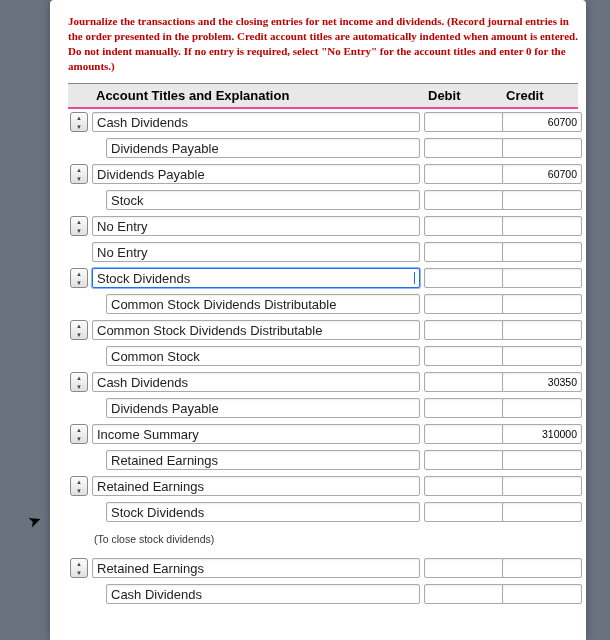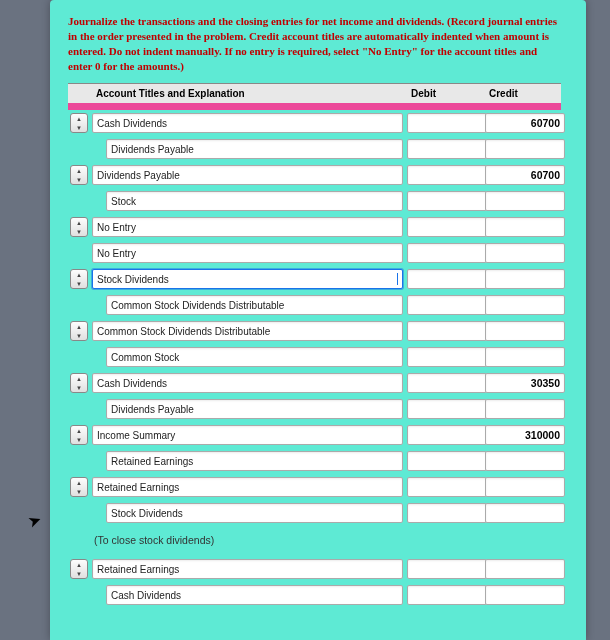--- a/index.html
+++ b/index.html
@@ -7,47 +7,47 @@
     padding: 0;
     background: #6a7280;
     font-family: Arial, sans-serif;
     font-size: 11px;
     width: 610px;
     height: 640px;
     overflow: hidden;
     position: relative;
   }
   .paper {
-    background: #5eead4;
+    background: #ffffff;
     margin: 0 24px 17px 50px;
-    padding: 14px 25px 18px 18px;
+    padding: 14px 8px 18px 18px;
     border-radius: 4px 4px 0 0;
     height: 640px;
     box-sizing: border-box;
     box-shadow: 0 0 8px rgba(0,0,0,.3);
   }
   .instructions {
     color: #c00000;
     font-weight: bold;
     font-size: 11px;
     line-height: 1.35;
     margin-bottom: 10px;
     font-family: Georgia, 'Times New Roman', serif;
   }
   table {
     border-collapse: collapse;
     width: 100%;
     table-layout: fixed;
   }
   th {
     text-align: left;
-    font-size: 10px;
+    font-size: 13px;
     padding: 4px 6px;
     border-top: 1px solid #888;
-    border-bottom: 7px solid #ec4899;
+    border-bottom: 2px solid #ec4899;
     background: #e8e8e8;
   }
   th.center { text-align: left; }
   col.step { width: 22px; }
   col.acct { width: auto; }
   col.amt  { width: 78px; }
   td {
     padding: 1px 2px;
     vertical-align: middle;
     height: 24px;
@@ -70,21 +70,21 @@
   .stepper span { display:block; height:6px; }
   .acct-field {
     height: 18px;
     border: 1px solid #aaa;
     background: #fff;
     border-radius: 2px;
     padding: 0 4px;
     display: flex;
     align-items: center;
     box-shadow: inset 0 1px 2px rgba(0,0,0,.08);
-    font-size: 10px;
+    font-size: 13px;
     color: #222;
   }
   .acct-field.focus {
     border-color: #1a73e8;
     box-shadow: 0 0 0 1px rgba(26,115,232,.5);
   }
   .acct-field .cursor {
     margin-left: auto;
     width: 1px;
     height: 12px;
@@ -97,21 +97,20 @@
     border: 1px solid #aaa;
     background: #fff;
     border-radius: 2px;
     padding: 0 4px;
     display: flex;
     align-items: center;
     justify-content: flex-end;
     box-shadow: inset 0 1px 2px rgba(0,0,0,.08);
     font-size: 10.5px;
     margin: 0 auto;
-    font-weight: bold;
   }
   .memo {
     font-size: 10.5px;
     color: #333;
     padding: 2px 4px 4px 4px;
   }
   .cursor-arrow {
     position: absolute;
     left: 28px;
     bottom: 110px;

